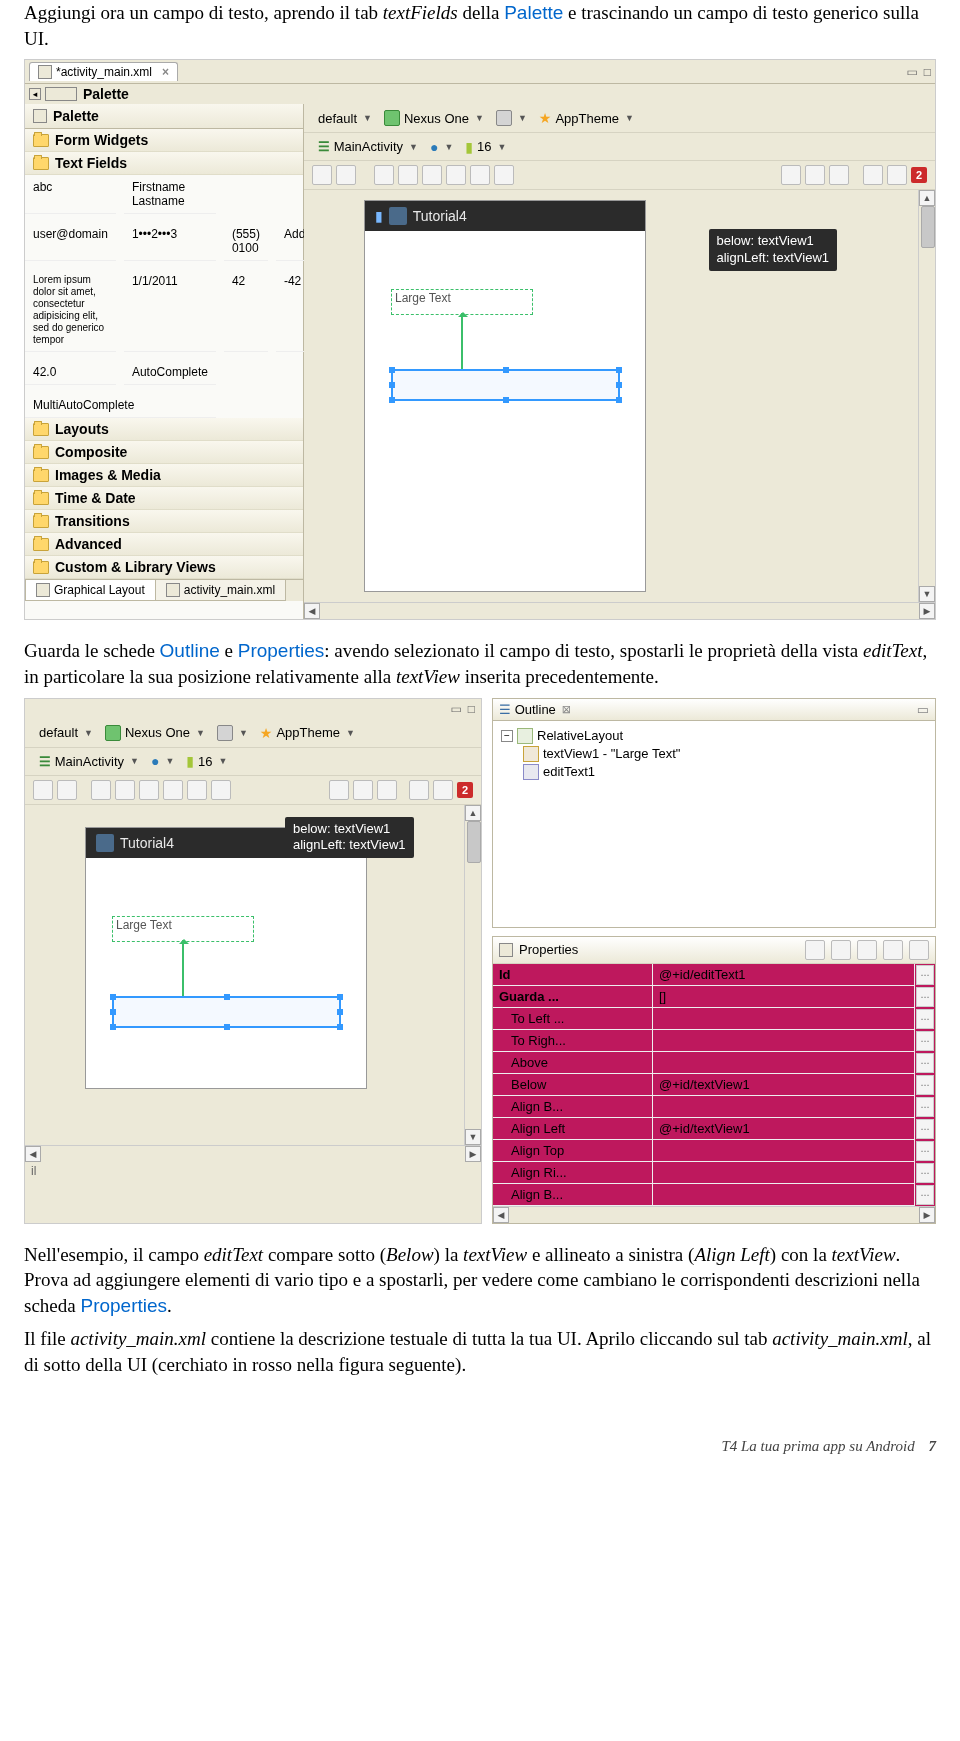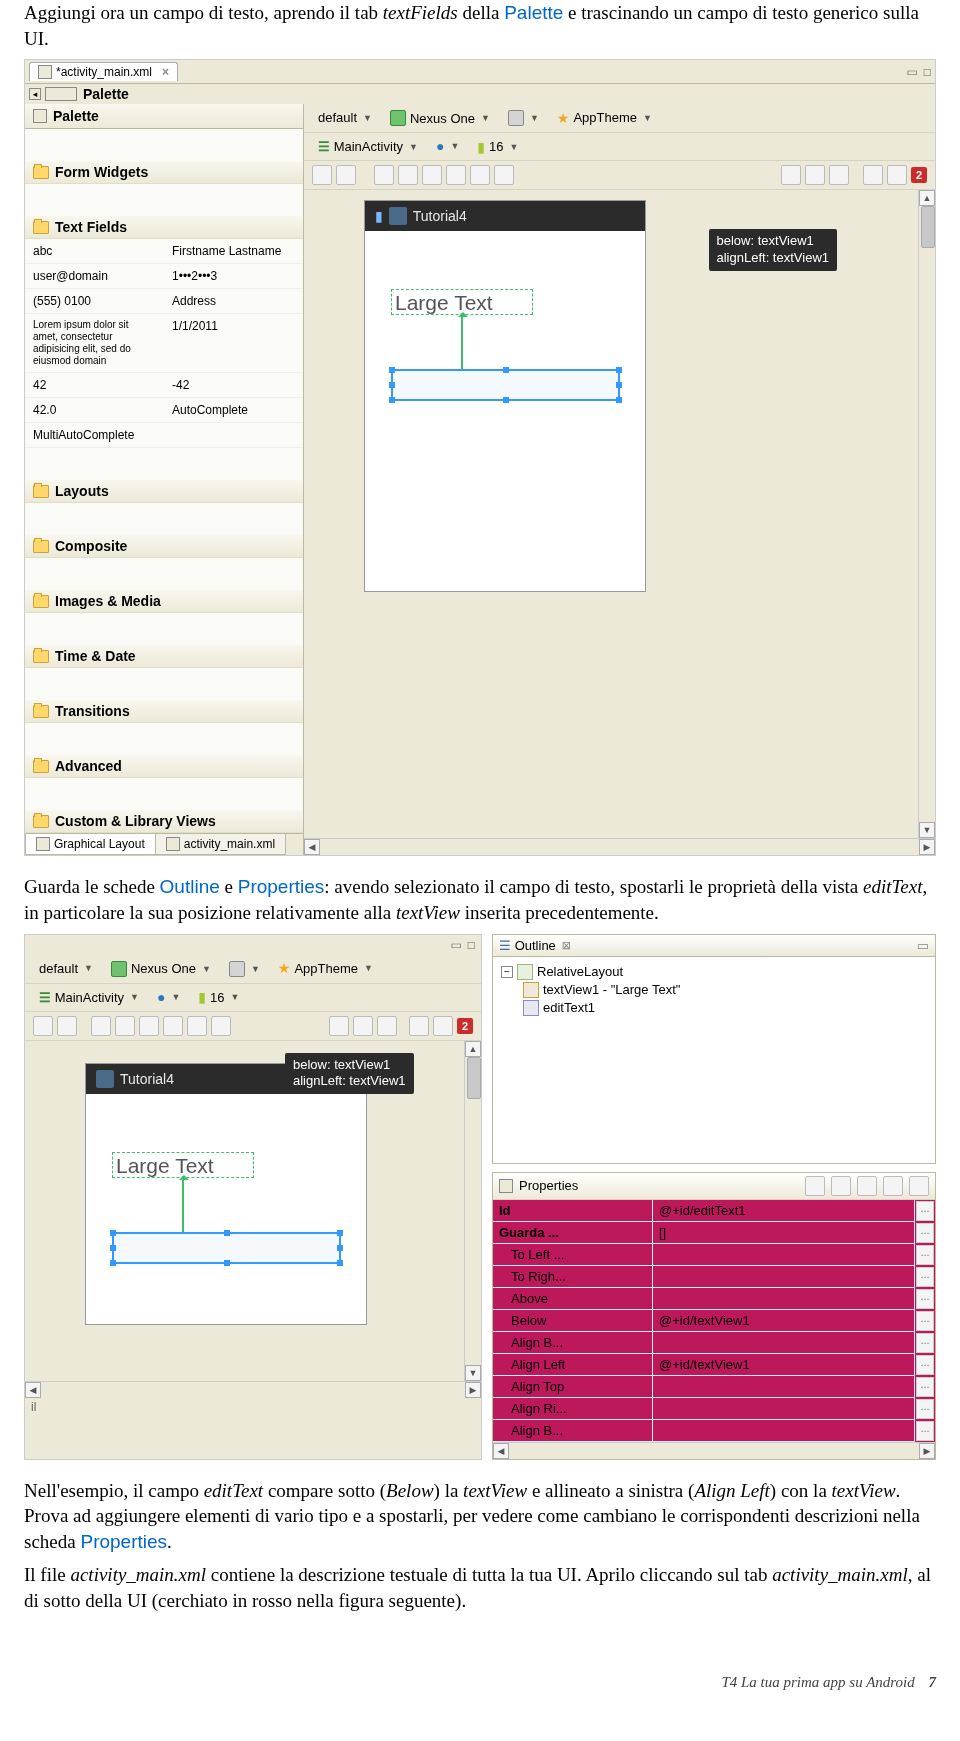--- a/index.html
+++ b/index.html
@@ -13,42 +13,42 @@
 .tab { background:#fff; border:1px solid #aaa; border-bottom:none; border-radius:3px 3px 0 0; padding:2px 8px; margin-right:4px; display:flex; align-items:center; gap:4px;text-align:right; }
 .tab-close { color:#888; margin-left:6px; font-weight:bold; cursor:default; }
 .win-icons { margin-left:auto; display:flex; gap:6px; color:#666; font-size:12px; }
 .lt-icon { width:12px; height:12px; display:inline-block; background:#ece9d8; border:1px solid #888; }
 .ide-body { display:flex; align-items:stretch; }
 .palette { width:278px; border-right:1px solid #bdb8a2; background:#fafaf7; font-size:12px; }
 .palette-header { background:linear-gradient(#f9f7ee,#ece9d8); padding:4px 8px; border-bottom:1px solid #bdb8a2; font-weight:bold; font-size:14px; display:flex; align-items:center; gap:6px; }
 .folder-icon { width:14px; height:11px; background:#ffd76b; border:1px solid #c8a33a; border-radius:1px; display:inline-block; position:relative; }
 .folder-icon::before { content:''; position:absolute; top:-3px; left:0; width:6px; height:3px; background:#ffd76b; border:1px solid #c8a33a; border-bottom:none; border-radius:1px 1px 0 0; }
 .pal-item { padding:3px 8px; border-bottom:1px solid #e0ddc9; display:flex; align-items:center; gap:6px; }
-.pal-cat { background:linear-gradient(#f9f7ee,#ece9d8); font-weight:bold; font-size:14px;margin-top:32px; }
-.txtfields-grid { display:grid; grid-template-columns:1fr 1fr; font-size:12px; }
+.pal-cat { background:linear-gradient(#f9f7ee,#ece9d8); font-weight:bold; font-size:14px; }
+.txtfields-grid { display:grid; grid-template-columns:1fr 1fr 1fr 1fr; font-size:12px;gap:8px; }
 .txtfields-grid div { padding:5px 8px; border-bottom:1px solid #eee; }
 .canvas { flex:1; background:#ece9d8; display:flex; flex-direction:column; }
-.canvas-toolbar { display:flex; align-items:flex-start; gap:6px; padding:4px 8px; border-bottom:1px solid #d6d3c2; font-size:13px; }
+.canvas-toolbar { display:flex; align-items:center; padding:4px 8px; border-bottom:1px solid #d6d3c2; font-size:13px; }
 .tb-drop { display:flex; align-items:center; gap:4px; padding:2px 6px; }
 .tb-drop .arr { font-size:9px; color:#555; margin-left:2px; }
 .mini-icn { width:14px; height:14px; display:inline-block; border-radius:2px; }
 .icn-device { background:#6fc36f; border:1px solid #3a8a3a; }
 .icn-conf { background:#d4d4d4; border:1px solid #888; }
 .icn-star { color:#f5a623; font-size:14px; line-height:1; }
 .icn-globe { color:#2b7bb9; font-size:14px; line-height:1; }
 .icn-android { color:#a4c639; font-size:14px; line-height:1; }
 .toolbar2 { display:flex; align-items:center; gap:4px; padding:4px 8px; border-bottom:1px solid #d6d3c2; font-size:12px; }
 .tool-btn { width:18px; height:18px; border:1px solid #bbb; background:#f4f4f4; border-radius:2px; display:inline-block; }
 .red-badge { width:16px; height:16px; background:#cc2b2b; color:#fff; font-size:11px; font-weight:bold; display:flex; align-items:center; justify-content:center; border-radius:2px; margin-left:auto; }
 .preview-area { flex:1; background:#ece9d8; padding:10px 10px 10px 10px; position:relative; }
 .phone { width:280px; margin-left:50px; background:#fff; border:1px solid #999; position:relative; }
 .phone-title { background:#2b2b2b; color:#e8e8e8; font-size:14px; padding:6px 10px; display:flex; align-items:center; gap:6px; }
 .phone-title .pic { width:18px; height:18px; background:#4a6a8a; border-radius:2px; display:inline-block; }
 .phone-body { height:360px; position:relative; background:#fff; }
-.large-text { position:absolute; top:60px; left:30px; font-size:21px; color:#555; }
+.large-text { position:absolute; top:60px; left:30px; font-size:12px; color:#555; }
 .dashed-box { position:absolute; top:58px; left:26px; width:140px; height:24px; border:1px dashed #3bbf6a; }
 .arrow-up { position:absolute; top:82px; left:96px; width:0; height:56px; border-left:2px solid #3bbf6a; }
 .arrow-up::before { content:''; position:absolute; top:-6px; left:-5px; border:5px solid transparent; border-bottom-color:#3bbf6a; }
 .sel-box { position:absolute; top:138px; left:26px; width:225px; height:28px; border:2px solid #3399ff; background:#f4f9ff; }
 .sel-box .h { position:absolute; width:6px; height:6px; background:#3399ff; }
 .sel-box .h1 { top:-4px; left:-4px; } .sel-box .h2 { top:-4px; right:-4px; }
 .sel-box .h3 { bottom:-4px; left:-4px; } .sel-box .h4 { bottom:-4px; right:-4px; }
 .sel-box .h5 { top:-4px; left:50%; margin-left:-3px; } .sel-box .h6 { bottom:-4px; left:50%; margin-left:-3px; }
 .sel-box .h7 { top:50%; left:-4px; margin-top:-3px; } .sel-box .h8 { top:50%; right:-4px; margin-top:-3px; }
 .tooltip-box { position:absolute; top:0; right:-182px; background:#2b2b2b; color:#fff; font-size:13px; padding:4px 8px; line-height:1.3; border-radius:2px; }
@@ -127,21 +127,21 @@
             <span class="folder-icon"></span>
             <span>Text Fields</span>
           </div>
         <div class="txtfields-grid">
           <div>abc</div>
           <div>Firstname Lastname</div>
           <div style="grid-column:2;">1•••2•••3</div>
           <div style="grid-column:1;grid-row:2;">user@domain</div>
           <div>(555) 0100</div>
           <div>Address</div>
-          <div style="font-size:10px;line-height:1.2;">Lorem ipsum dolor sit amet, consectetur adipisicing elit, sed do eiusmod domain</div>
+          <div style="font-size:10px;line-height:1.2;">Lorem ipsum dolor sit amet, consectetur adipisicing elit, sed do generico tempor</div>
           <div>1/1/2011</div>
           <div>42</div>
           <div>-42</div>
           <div>42.0</div>
           <div>AutoComplete</div>
           <div style="grid-column:1/3;">MultiAutoComplete</div>
         </div>
         <div class="pal-item pal-cat">
             <span class="folder-icon"></span>
             <span>Layouts</span>

